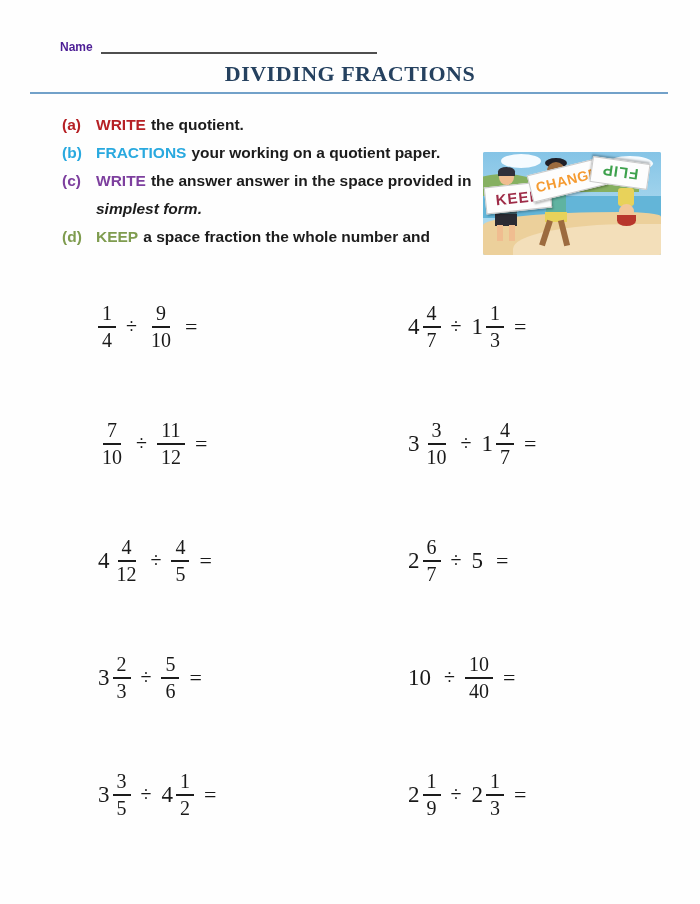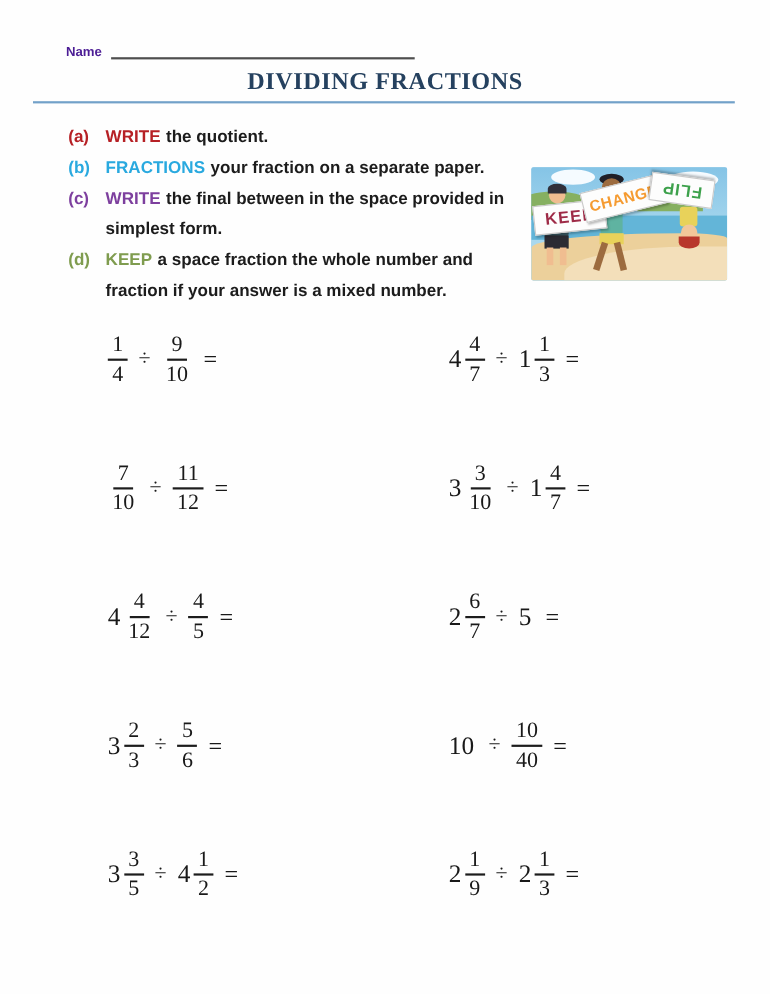--- a/index.html
+++ b/index.html
@@ -16,21 +16,21 @@
     font-family:Liberation Serif, serif;font-size:22px;font-weight:bold;
     color:#25415f;letter-spacing:0.5px;
   }
   .title-rule{position:absolute;top:92px;left:30px;right:32px;border-top:2px solid #72a1c9;}
   
   .instructions{position:absolute;top:111px;left:62px;width:412px;}
   .inst{display:flex;font-size:15.5px;font-weight:bold;line-height:28px;}
   .inst-label{width:34px;flex:0 0 34px;}
   .inst-body{flex:1;}
   .inst-verb{margin-right:5px;}
-  .inst-line2{display:block;}
+  .inst-line2{display:block;font-style:italic;}
   .inst-line2:empty{display:none;}
   
   .thumb{position:absolute;top:152px;left:483px;width:178px;height:103px;border-radius:2px;overflow:hidden;background:#8cc7e6;}
   .thumb *{position:absolute;}
   .sky{inset:0;background:linear-gradient(#85c4e6,#a9d8ee 60%);}
   .cloud{background:#f5fbff;border-radius:50%;}
   .cloud1{width:40px;height:14px;top:2px;left:18px;}
   .cloud2{width:46px;height:15px;top:4px;right:8px;}
   .hill{background:#86b061;border-radius:50% 50% 0 0;}
   .hill1{width:70px;height:26px;top:22px;left:-14px;}
@@ -93,29 +93,29 @@
   <div class="page-title">DIVIDING FRACTIONS</div>
   <div class="title-rule"></div>
 
   <div class="instructions">
     <div class="inst">
       <span class="inst-label" style="color: rgb(182, 32, 37);">(a)</span>
       <span class="inst-body"><span class="inst-verb" style="color: rgb(182, 32, 37);">WRITE</span><span>the quotient.</span></span>
     </div>
     <div class="inst">
       <span class="inst-label" style="color: rgb(41, 169, 223);">(b)</span>
-      <span class="inst-body"><span class="inst-verb" style="color: rgb(41, 169, 223);">FRACTIONS</span><span>your fraction on a separate paper.</span></span>
+      <span class="inst-body"><span class="inst-verb" style="color: rgb(41, 169, 223);">FRACTIONS</span><span>your working on a quotient paper.</span></span>
     </div>
     <div class="inst">
       <span class="inst-label" style="color: rgb(125, 63, 158);">(c)</span>
-      <span class="inst-body"><span class="inst-verb" style="color: rgb(125, 63, 158);">WRITE</span><span>the final between in the space provided in</span><span class="inst-line2">simplest form.</span></span>
+      <span class="inst-body"><span class="inst-verb" style="color: rgb(125, 63, 158);">WRITE</span><span>the answer answer in the space provided in</span><span class="inst-line2">simplest form.</span></span>
     </div>
     <div class="inst">
       <span class="inst-label" style="color: rgb(127, 156, 79);">(d)</span>
-      <span class="inst-body"><span class="inst-verb" style="color: rgb(127, 156, 79);">KEEP</span><span>a space fraction the whole number and</span><span class="inst-line2">fraction if your answer is a mixed number.</span></span>
+      <span class="inst-body"><span class="inst-verb" style="color: rgb(127, 156, 79);">KEEP</span><span>a space fraction the whole number and</span></span>
     </div>
   </div>
 
   <div class="thumb">
     <div class="sky"></div>
     <div class="cloud cloud1"></div>
     <div class="cloud cloud2"></div>
     <div class="hill hill1"></div>
     <div class="hill hill2"></div>
     <div class="sea"></div>

